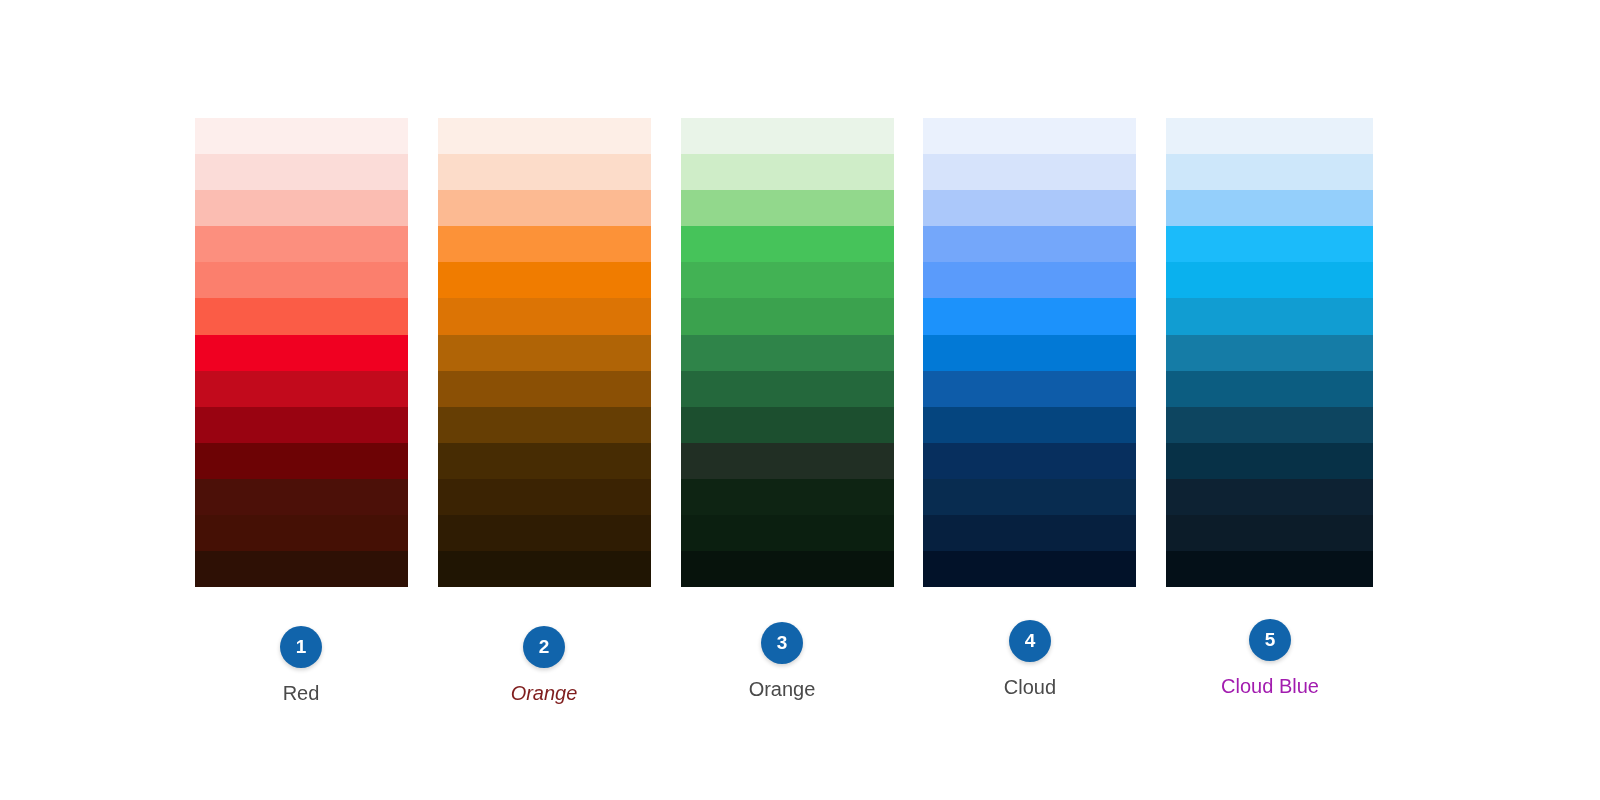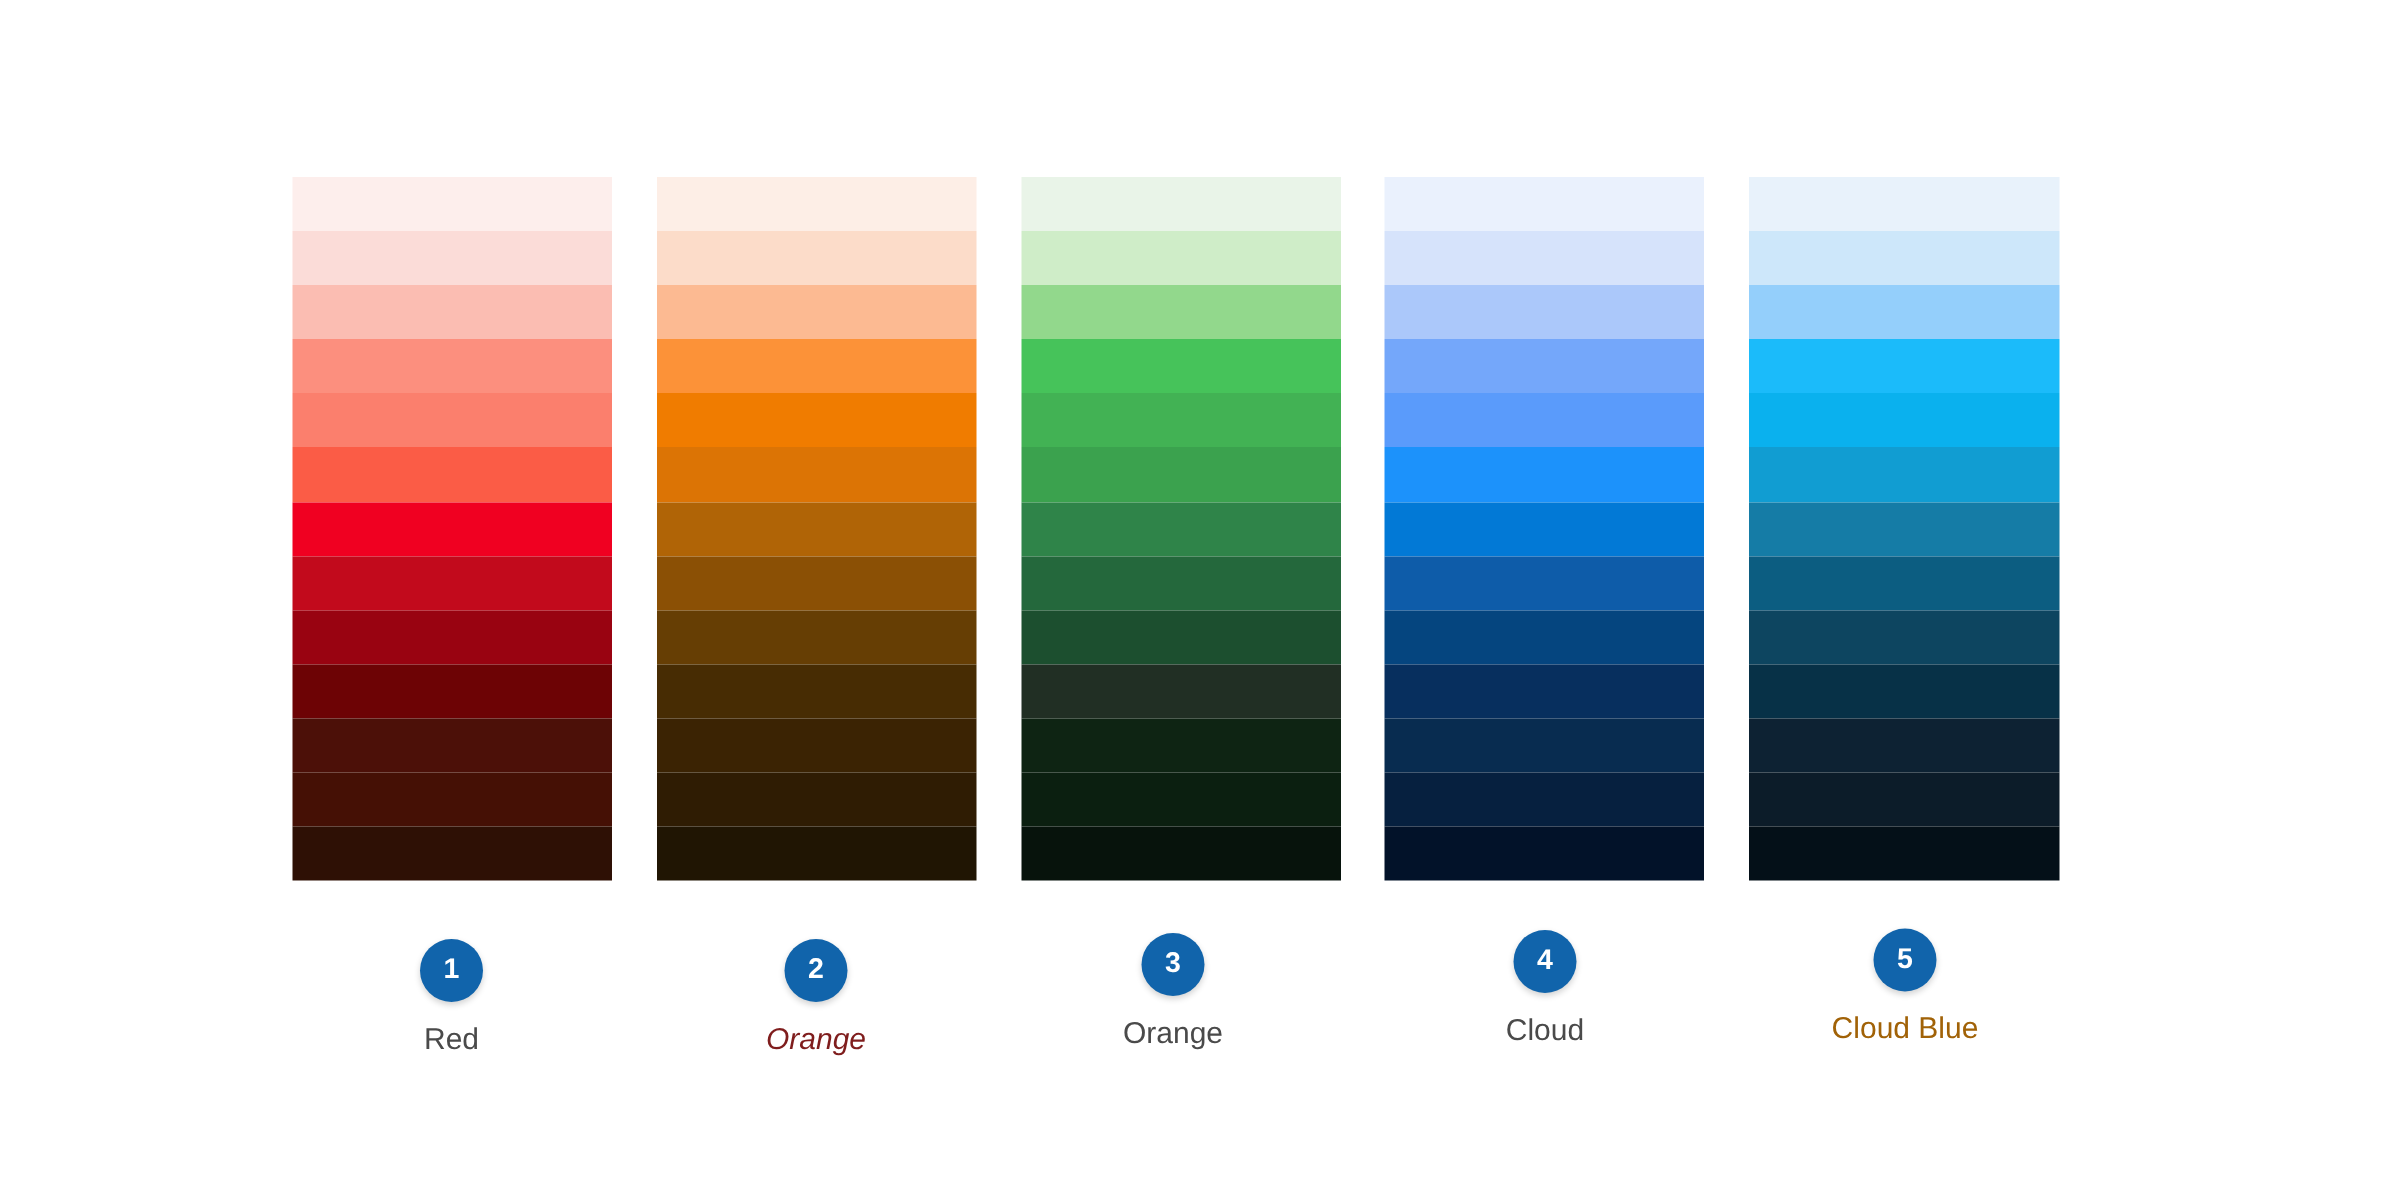--- a/index.html
+++ b/index.html
@@ -195,17 +195,17 @@
       <div class="legend-item" style="left: 672px; top: 622px;">
         <div class="legend-badge" style="background: rgb(17, 100, 171); color: rgb(255, 255, 255);">3</div>
         <div class="legend-name" style="color: rgb(74, 74, 74);">Orange</div>
       </div>
       <div class="legend-item" style="left: 920px; top: 620px;">
         <div class="legend-badge" style="background: rgb(17, 100, 171); color: rgb(255, 255, 255);">4</div>
         <div class="legend-name" style="color: rgb(74, 74, 74);">Cloud</div>
       </div>
       <div class="legend-item" style="left: 1160px; top: 619px;">
         <div class="legend-badge" style="background: rgb(17, 100, 171); color: rgb(255, 255, 255);">5</div>
-        <div class="legend-name" style="color: #a16207;">Cloud Blue</div>
+        <div class="legend-name" style="color: #a21caf;">Cloud Blue</div>
       </div>
     </div>
 
 </div>
 
 </body></html>

